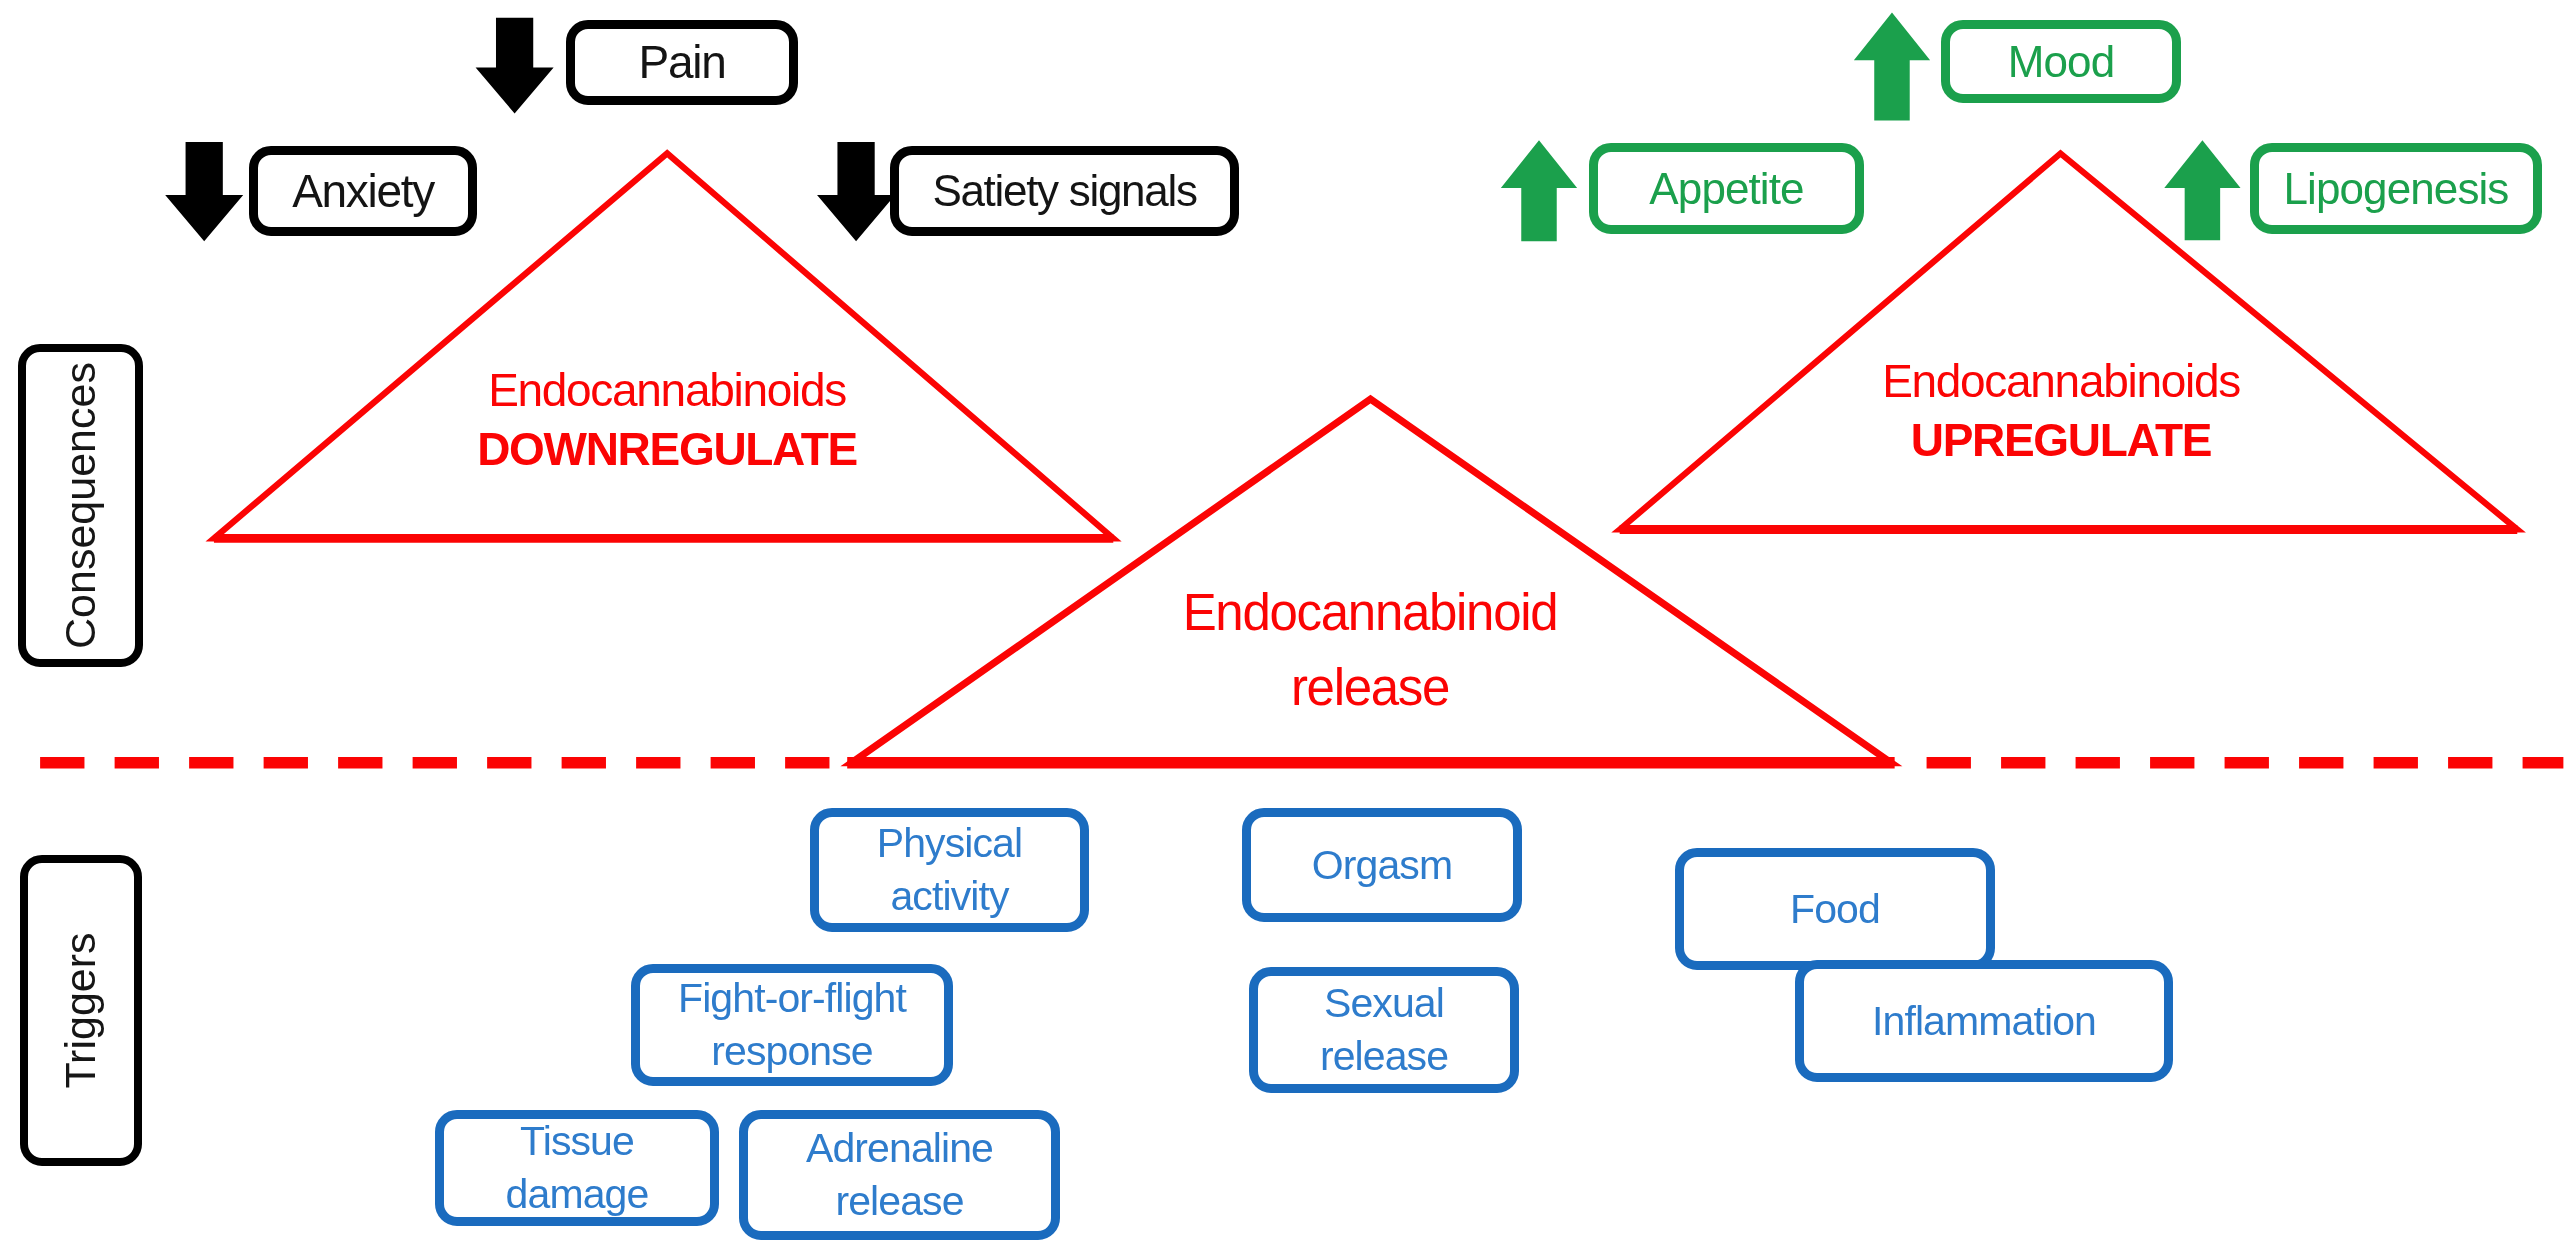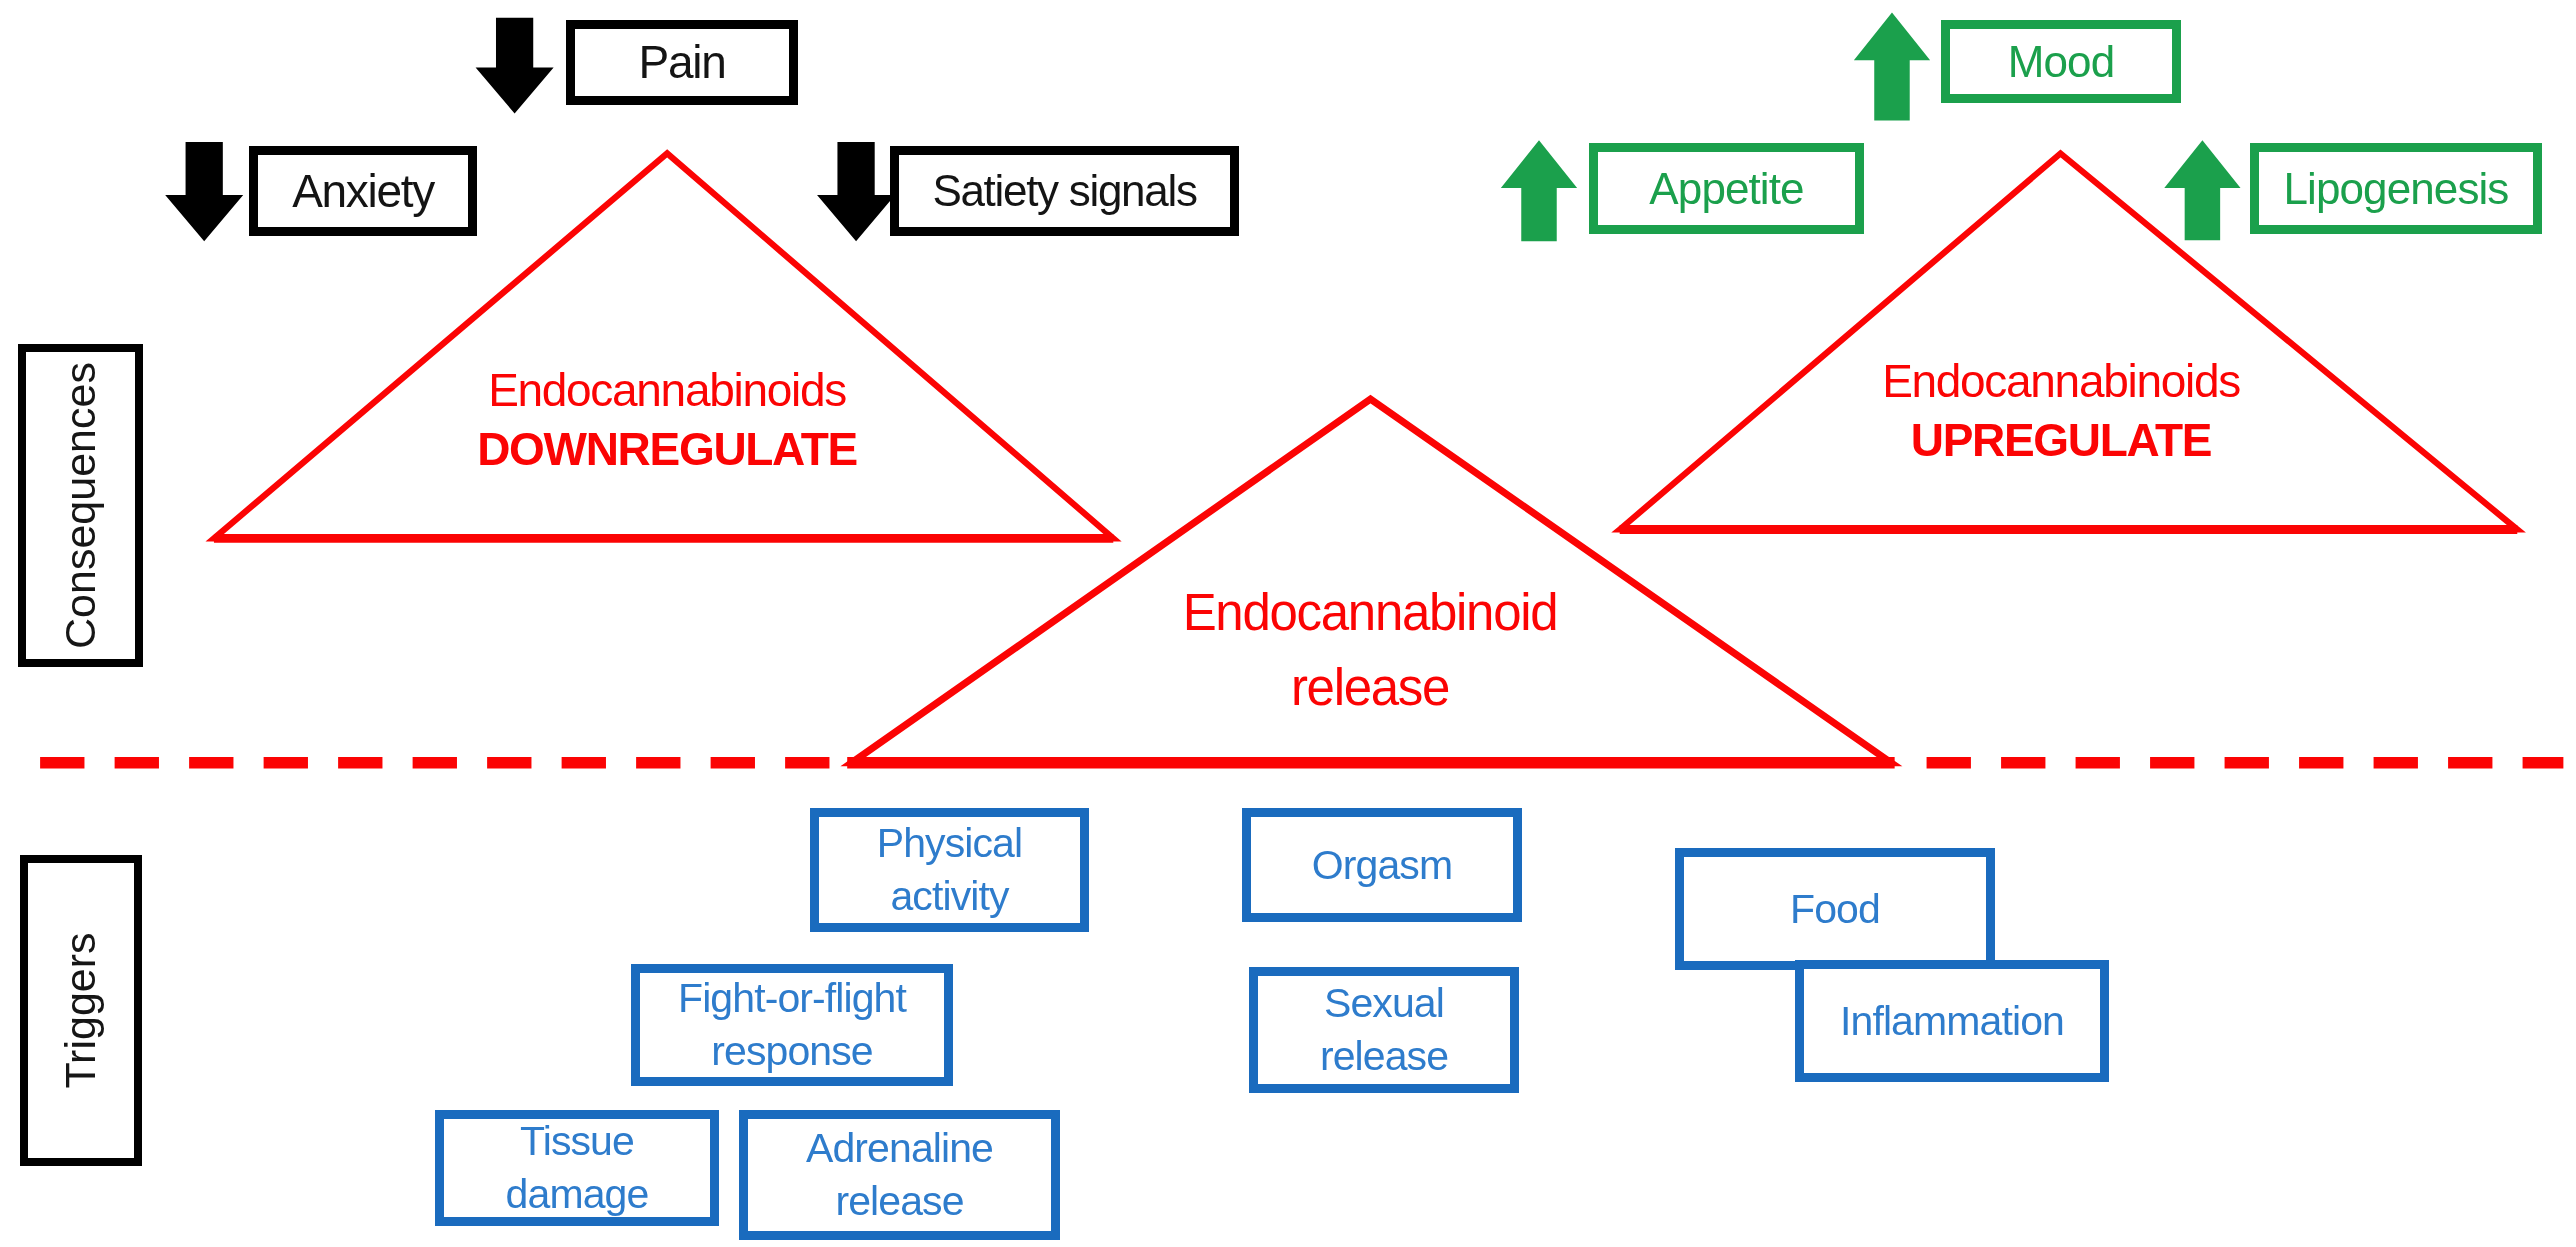--- a/index.html
+++ b/index.html
@@ -18,20 +18,21 @@
     overflow:hidden;
   }
   svg.overlay{position:absolute;left:0;top:0;}
   .box{
     position:absolute;
     display:flex;flex-direction:column;
     align-items:center;justify-content:center;
     text-align:right;
     box-sizing:border-box;
     background:#ffffff;
+    border-radius:22px;
   }
   .black-box{
     border:9.8px solid #000000;
     color:var(--ink);
     font-size:46px;
     letter-spacing:-1.3px;
   }
   .green-box{
     border:9px solid var(--green);
     color:var(--green);
@@ -145,21 +146,21 @@
     <div>Food</div>
   </div>
   <div class="box blue-box" style="left:615px;top:964px;width:322px;height:122px;margin-left:16px;">
     <div>Fight-or-flight</div>
     <div>response</div>
   </div>
   <div class="box blue-box" style="left:1249px;top:967px;width:270px;height:126px;">
     <div>Sexual</div>
     <div>release</div>
   </div>
-  <div class="box blue-box" style="left:1795px;top:960px;width:314px;height:122px;">
+  <div class="box blue-box" style="left:1795px;top:960px;width:378px;height:122px;">
     <div>Inflammation</div>
   </div>
   <div class="box blue-box" style="left:435px;top:1110px;width:284px;height:116px;">
     <div>Tissue</div>
     <div>damage</div>
   </div>
   <div class="box blue-box" style="left:739px;top:1110px;width:321px;height:130px;">
     <div>Adrenaline</div>
     <div>release</div>
   </div>

